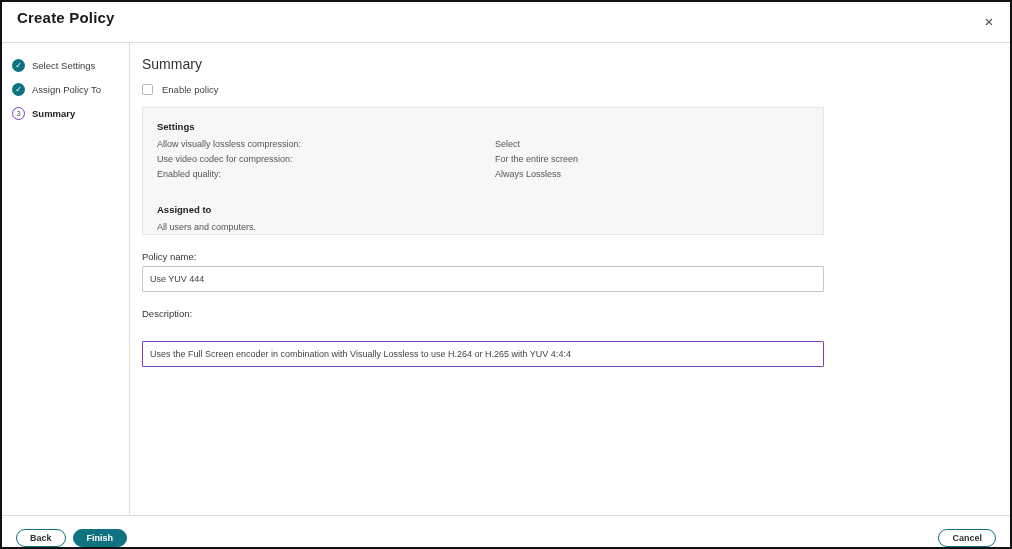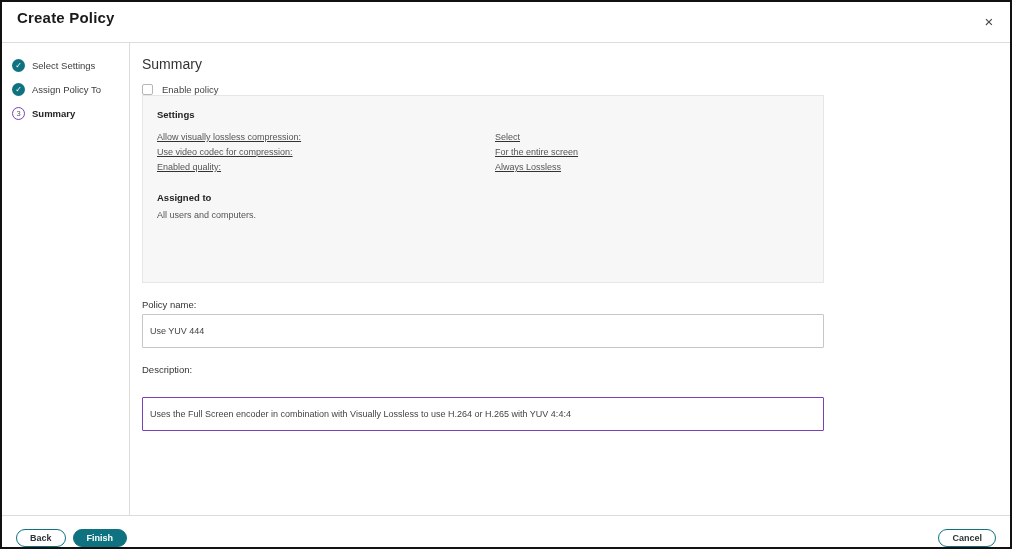--- a/index.html
+++ b/index.html
@@ -58,36 +58,37 @@
 
   .checkbox-row { display: flex; align-items: center; margin-top: 12px; }
   .checkbox {
     width: 11px; height: 11px;
     border: 1px solid #b6b6b6; border-radius: 2px;
     background: #fff; cursor: pointer;
   }
   .checkbox-label { font-size: 9.5px; color:#444; margin-left: 9px; text-align: center; }
 
   .summary-panel {
+    margin-top: 12px;
     background: #f7f7f7;
     border: 1px solid #e6e6e6;
-    height: 188px;
+    height: 128px;
     padding: 13px 14px 11px 14px;
   }
   .panel-heading { font-size: 9.5px; font-weight: bold; color:#222; margin-bottom: 7px; }
-  .setting-row { display: flex; height: 15px; align-items: flex-end; text-decoration: underline; }
+  .setting-row { display: flex; height: 15px; align-items: flex-start; }
   .setting-label { width: 338px; flex: 0 0 338px; font-size: 9px; color:#555; }
   .setting-value { font-size: 9px; color:#555; }
   .assigned-block { margin-top: 20px; }
   .assigned-value { font-size: 9px; color:#555; }
 
   .field { margin-top: 16px; }
   .field-label { font-size: 9.5px; color:#333; margin-bottom: 4px; }
   .text-input {
-    width: 682px; height: 34px;
+    width: 682px; height: 26px;
     border: 1px solid #c6c6c6; border-radius: 1px;
     font-size: 9px; color:#444;
     padding: 0 7px;
     font-family: "Liberation Sans", sans-serif;
     background: #fff; outline: none;
   }
   .text-input.focused { border: 1.5px solid #7b3fb8; margin-top: 18px; }
 
   
   .footer {

